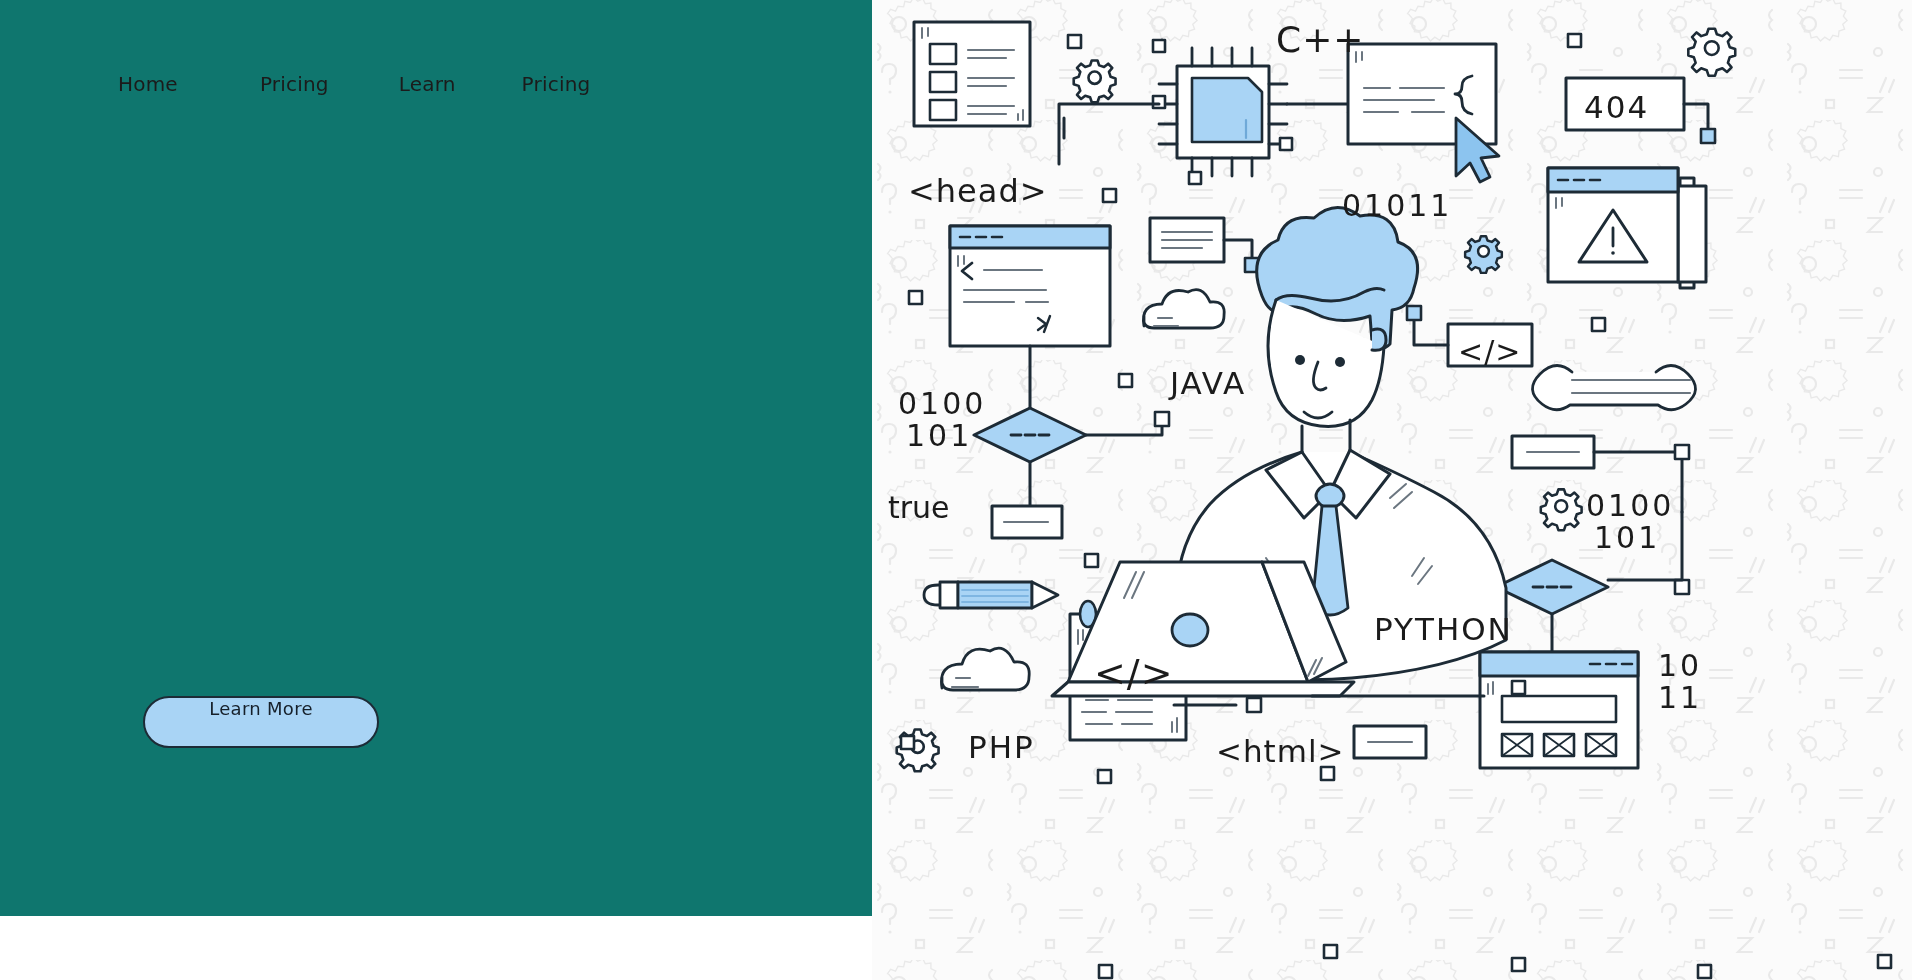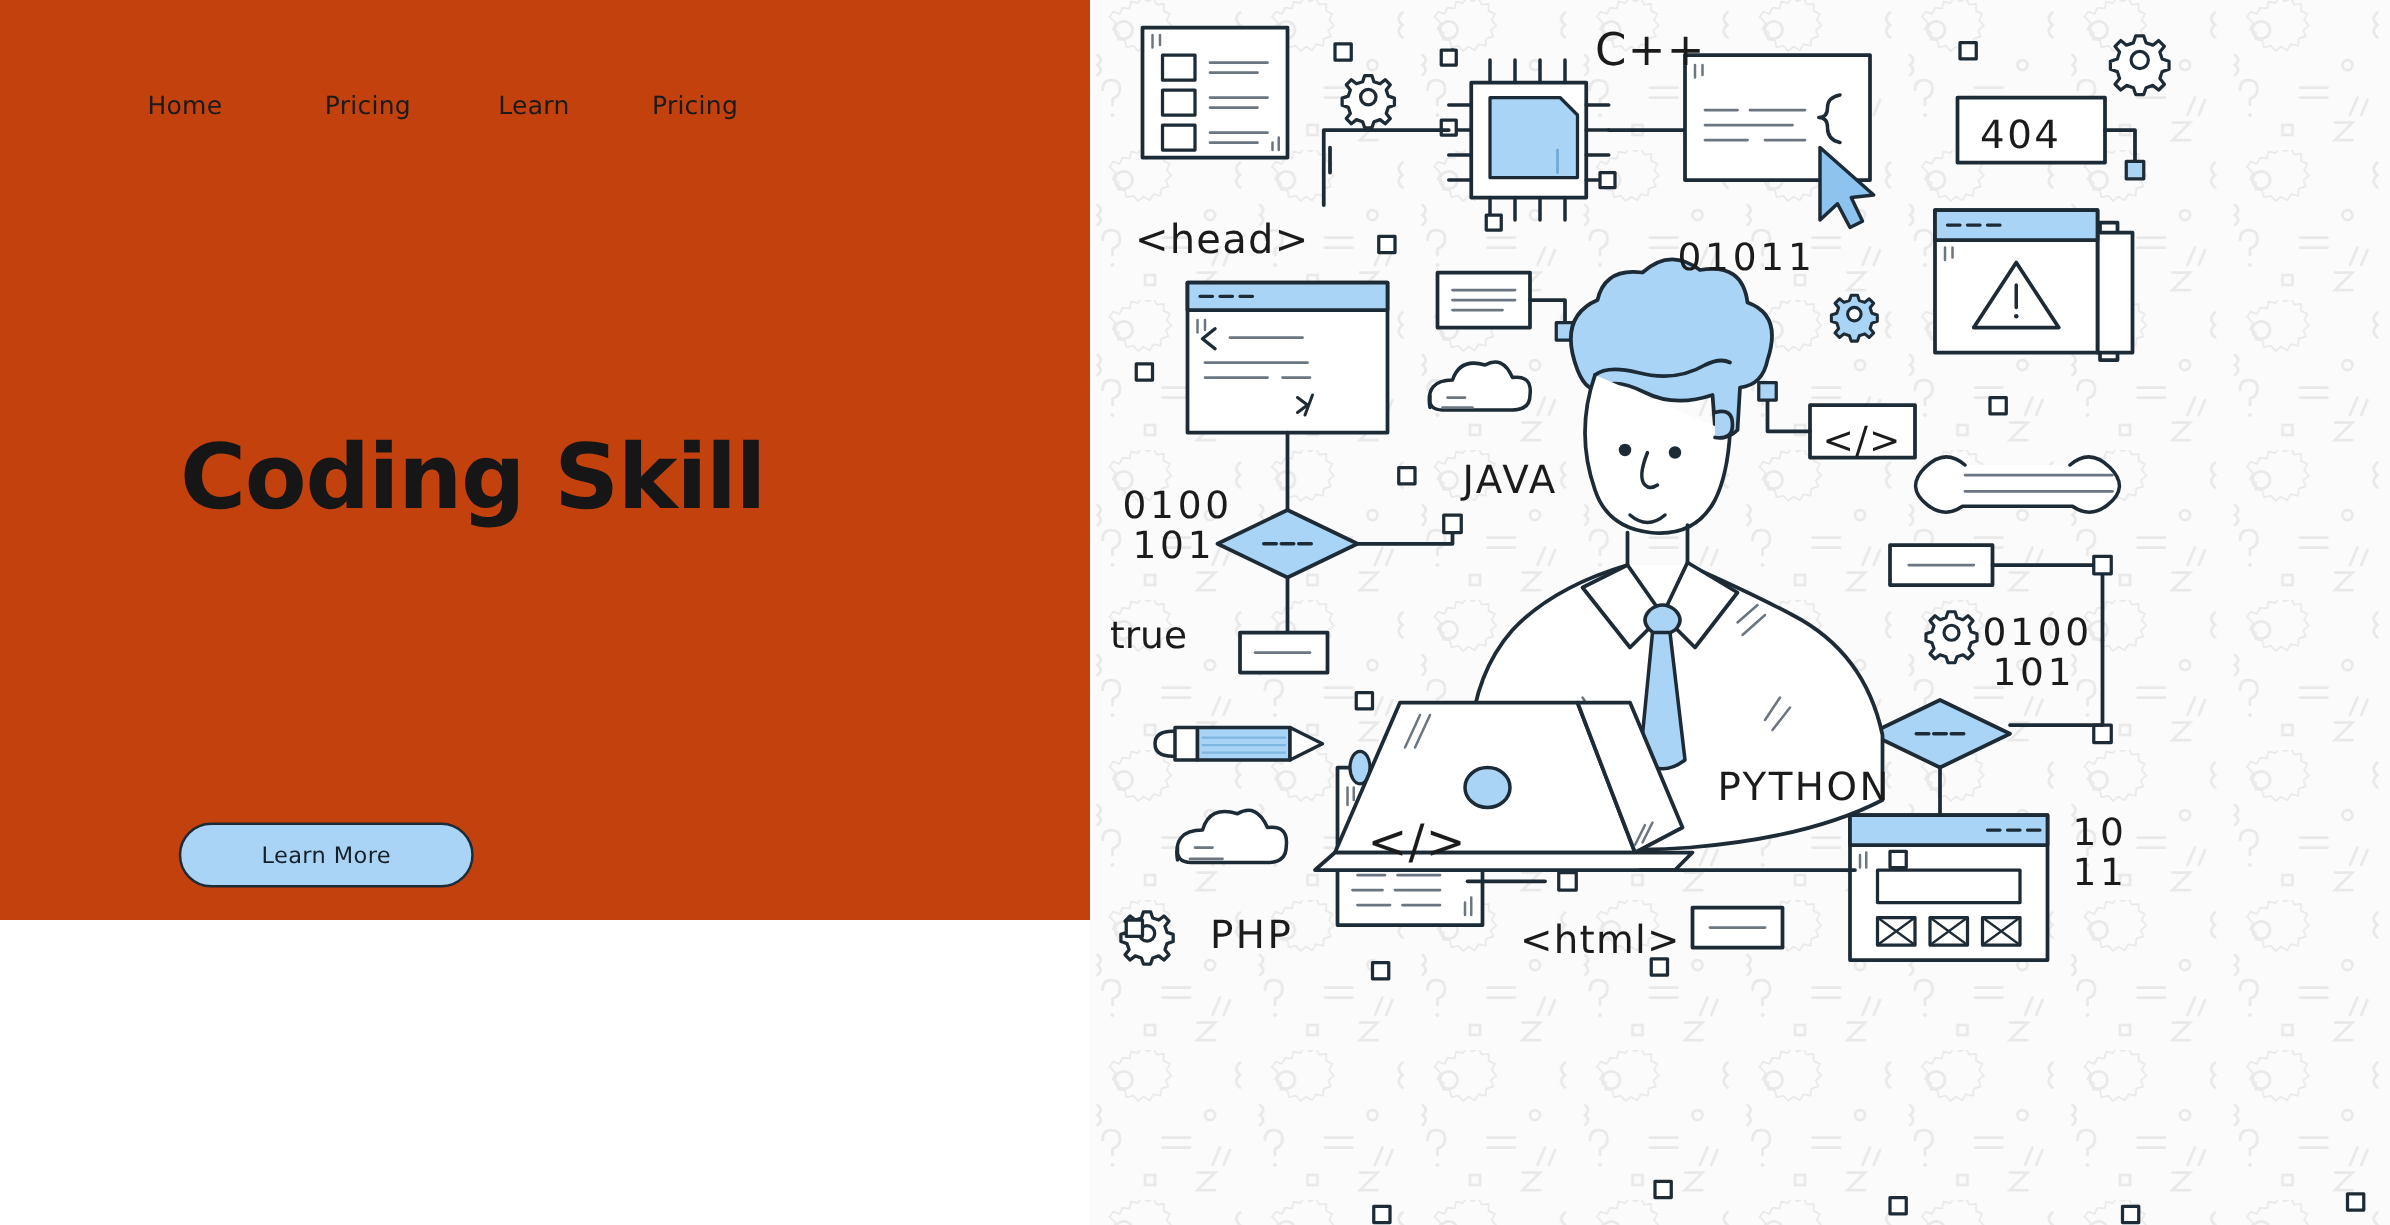--- a/index.html
+++ b/index.html
@@ -13,23 +13,23 @@
   .page {
     position:relative;
     width:1912px; height:980px;
     display:flex;
     background:#fff;
   }
 
   
   .left {
     position:relative;
-    width:872px; height:736px;
+    width:872px; height:916px;
     flex:0 0 872px;
-    background:#c2410c;
+    background:#0f766e;
   }
   .nav {
     position:absolute;
     top:72px; left:118px;
     display:flex;
     align-items:center;
   }
   .nav-item {
     font-family:"DejaVu Sans", sans-serif;
     font-size:20px;
@@ -57,27 +57,27 @@
     position:absolute;
     left:145px; top:497px;
     width:500px;
     font-family:"DejaVu Sans", sans-serif;
     font-size:17.5px;
     line-height:34px;
     color:#c7c7c7;
   }
   .cta {
     position:absolute;
-    left:143px; top:658px;
+    left:143px; top:696px;
     width:236px; height:52px;
     border:2.5px solid #1d2b36;
     border-radius:26px;
     background:#a9d4f5;
     display:flex;
-    align-items:center;
+    align-items:flex-start;
     justify-content:center;
     cursor:pointer;
   }
   .cta-label {
     font-family:"DejaVu Sans", sans-serif;
     font-size:18px;
     color:#16202a;
     letter-spacing:0.3px;
   }
 
@@ -107,21 +107,20 @@
     <nav class="nav">
       <span class="nav-item">Home</span>
       <span class="nav-sp-1"></span>
       <span class="nav-item">Pricing</span>
       <span class="nav-sp-2"></span>
       <span class="nav-item">Learn</span>
       <span class="nav-sp-3"></span>
       <span class="nav-item">Pricing</span>
     </nav>
 
-    <h1 class="hero-title">Coding Skill</h1>
 
 
     <div class="cta">
       <span class="cta-label">Learn More</span>
     </div>
   </div>
 
   <div class="right">
 
     <svg class="doodle-bg" viewBox="0 0 1040 980" aria-hidden="true">

